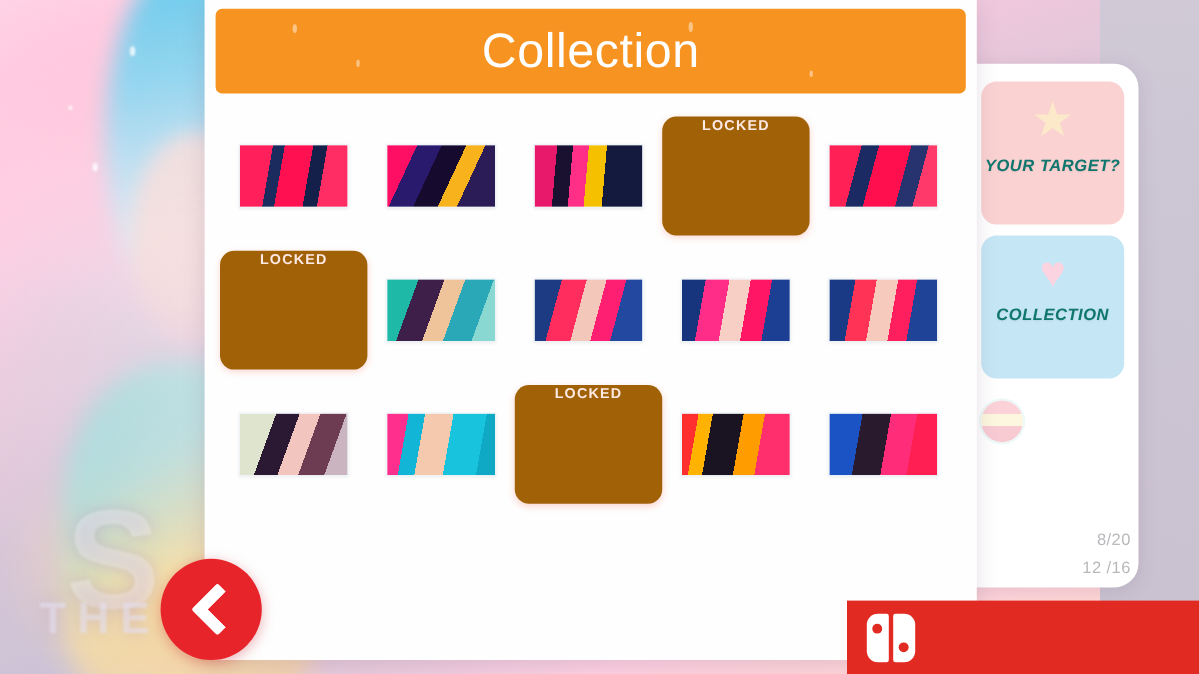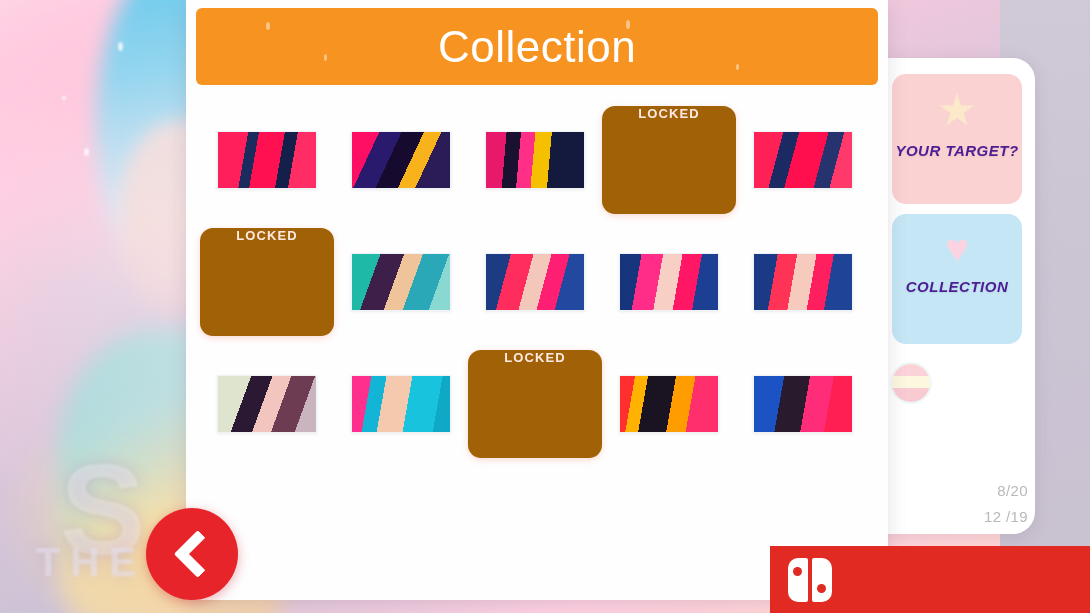--- a/index.html
+++ b/index.html
@@ -86,21 +86,21 @@
   .side-card-icon {
     margin-top:14px; font-size:44px; line-height:1;
     opacity:.55; color:#fff;
   }
   #side-card-target .side-card-icon { color:#fcefc9; opacity:.8; }
   #side-card-collection .side-card-icon { color:#ffd2df; opacity:.95; font-size:40px; }
   .side-card-label {
     margin-top:10px;
     font-style:italic; font-weight:700;
     font-size:15px; letter-spacing:.5px;
-    color:#4c1d95;
+    color:#0f766e;
     text-shadow:0 1px 2px rgba(0,0,0,.08);
     white-space:nowrap;
   }
   #flag-icon {
     position:absolute; left:56px; top:306px;
     width:38px; height:38px; border-radius:50%;
     background:linear-gradient(#f6aeb8 0 32%, #fbf2c4 32% 62%, #f49fae 62% 100%);
     box-shadow:0 0 0 2px rgba(180,230,225,.45);
     opacity:.55;
   }
@@ -263,21 +263,21 @@
   <div id="flag-icon"></div>
 </div>
 
 <div id="stats">
   <div class="stat-row">
     <span class="stat-label">ed:</span>
     <span class="stat-value">8/20</span>
   </div>
   <div class="stat-row">
     <span class="stat-label">on:</span>
-    <span class="stat-value">12 /19</span>
+    <span class="stat-value">12 /16</span>
   </div>
 </div>
 
 <div id="bottom-thumb"></div>
 
 <div id="main-panel">
 
   <div id="title-bar">
     <div class="title-speck" style="left:70px;top:14px;width:4px;height:8px;"></div>
     <div class="title-speck" style="left:128px;top:46px;width:3px;height:7px;"></div>

